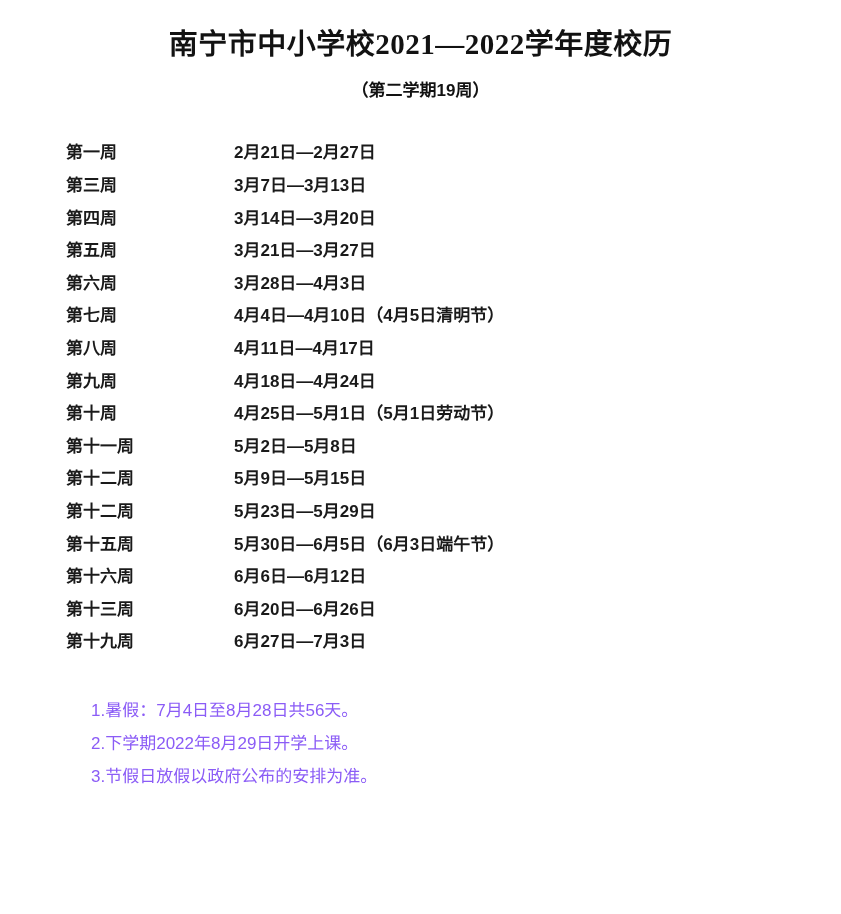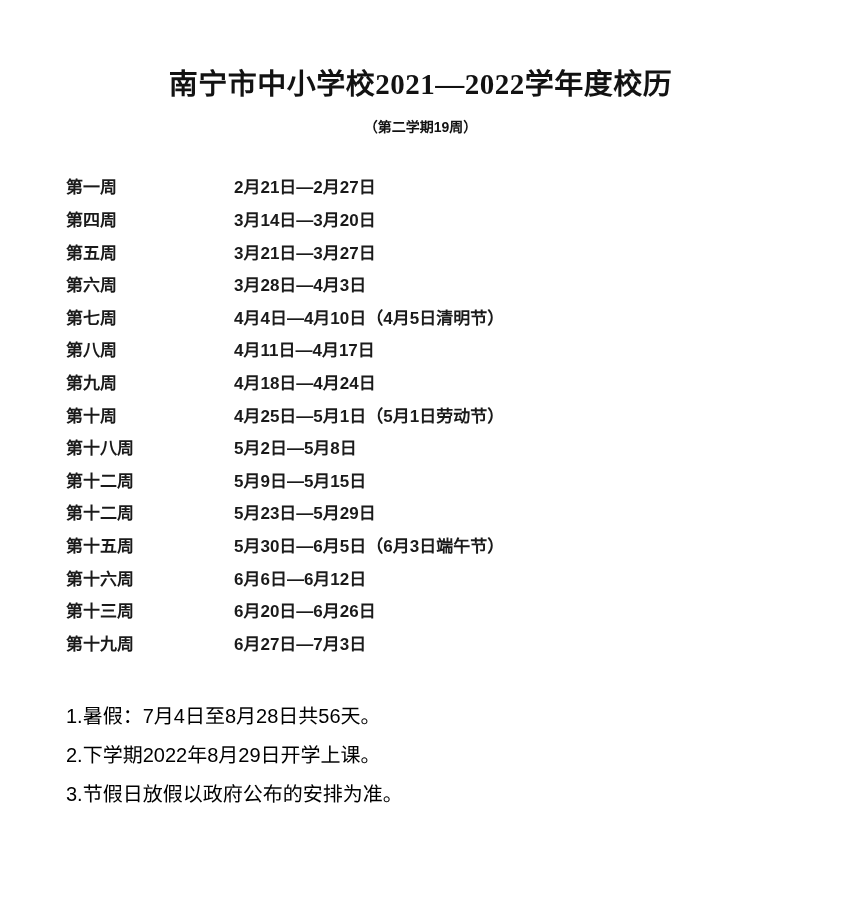--- a/index.html
+++ b/index.html
@@ -26,27 +26,26 @@
     text-align: center;
     padding-top: 26px;
   }
   .doc-title {
     font-family: "Liberation Serif", "DejaVu Serif", serif;
     font-weight: bold;
     font-size: 29px;
     letter-spacing: 0.5px;
     color: #121212;
     line-height: 1.3;
-    margin-top: 40px;
   }
   .doc-subtitle {
     margin-top: 12px;
     font-family: "Liberation Sans", "DejaVu Sans", sans-serif;
     font-weight: bold;
-    font-size: 14px;
+    font-size: 17px;
     color: #121212;
   }
   .weeks-table {
     margin-top: 34px;
     margin-left: 66px;
     border-collapse: collapse;
     font-weight: bold;
   }
   .weeks-table td {
     font-size: 17px;
@@ -60,41 +59,46 @@
     width: 168px;
   }
   .col-range {
     width: 420px;
   }
   .notes {
     margin-top: 38px;
     margin-left: 66px;
   }
   .note-line {
-    font-size: 20px;
-    color: #000000;
+    font-size: 17px;
+    color: #8b5cf6;
     line-height: 1.95;
     white-space: nowrap;
+    margin-left: 25px;
   }
 </style>
 </head>
 <body>
 
 <div class="page">
 
   <div class="title-block">
     <div class="doc-title">南宁市中小学校2021—2022学年度校历</div>
     <div class="doc-subtitle">（第二学期19周）</div>
   </div>
 
   <table class="weeks-table">
     <tbody>
       <tr>
         <td class="col-week">第一周</td>
         <td class="col-range">2月21日—2月27日</td>
+      </tr>
+      <tr>
+        <td class="col-week">第三周</td>
+        <td class="col-range">3月7日—3月13日</td>
       </tr>
       <tr>
         <td class="col-week">第四周</td>
         <td class="col-range">3月14日—3月20日</td>
       </tr>
       <tr>
         <td class="col-week">第五周</td>
         <td class="col-range">3月21日—3月27日</td>
       </tr>
       <tr>
@@ -111,21 +115,21 @@
       </tr>
       <tr>
         <td class="col-week">第九周</td>
         <td class="col-range">4月18日—4月24日</td>
       </tr>
       <tr>
         <td class="col-week">第十周</td>
         <td class="col-range">4月25日—5月1日（5月1日劳动节）</td>
       </tr>
       <tr>
-        <td class="col-week">第十八周</td>
+        <td class="col-week">第十一周</td>
         <td class="col-range">5月2日—5月8日</td>
       </tr>
       <tr>
         <td class="col-week">第十二周</td>
         <td class="col-range">5月9日—5月15日</td>
       </tr>
       <tr>
         <td class="col-week">第十二周</td>
         <td class="col-range">5月23日—5月29日</td>
       </tr>

